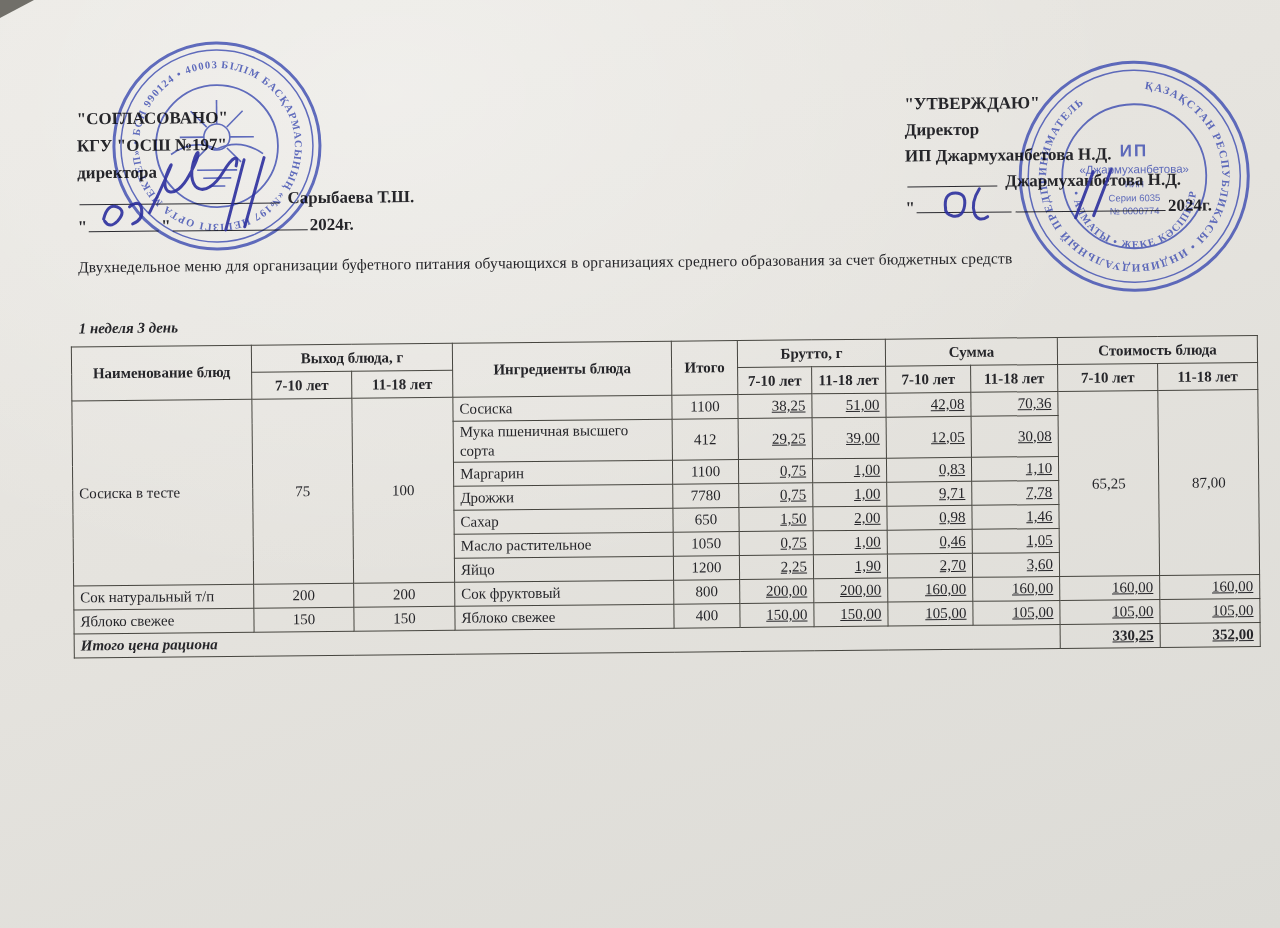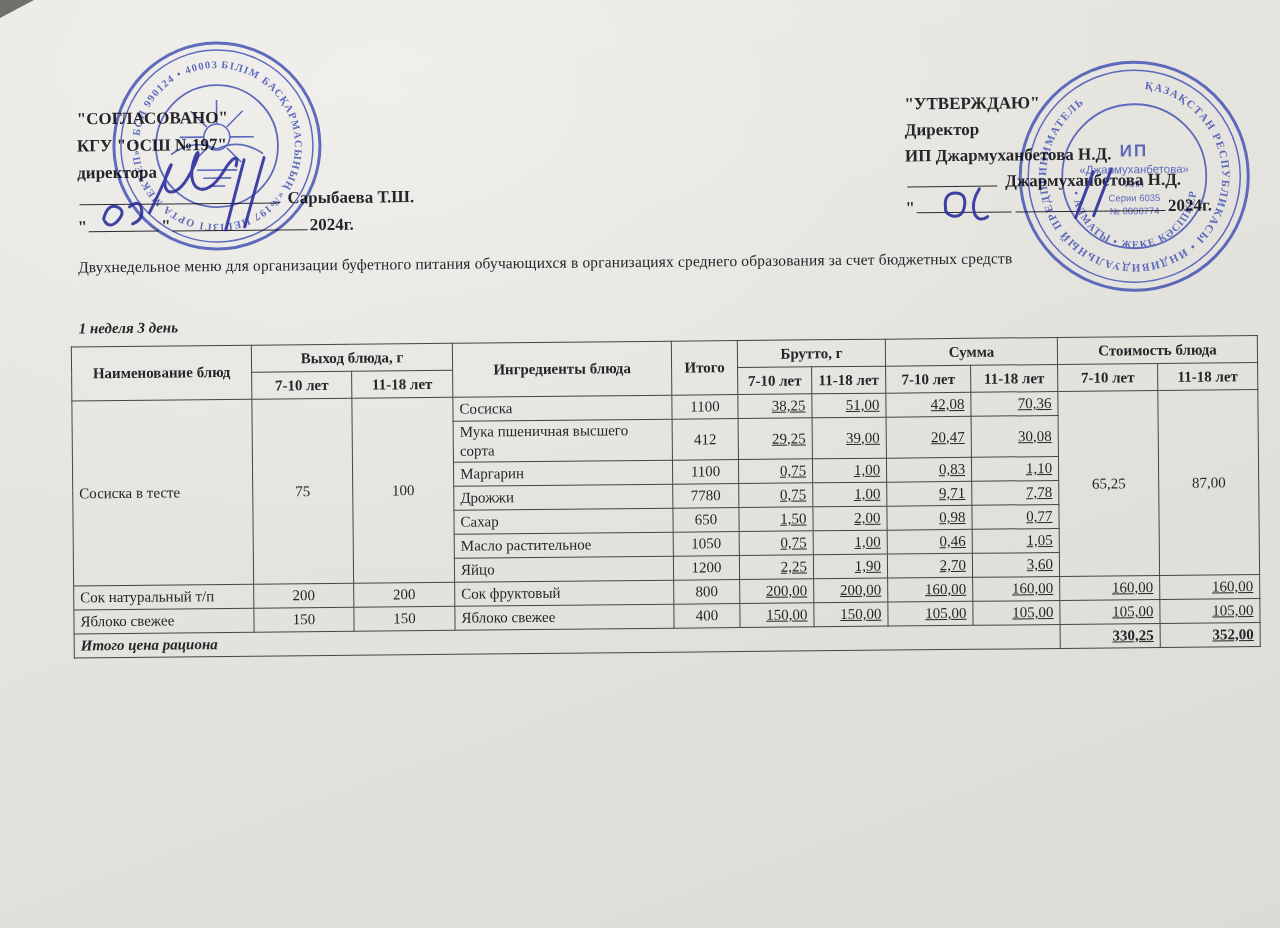--- a/index.html
+++ b/index.html
@@ -139,21 +139,21 @@
             <td class="c-right">42,08</td>
             <td class="c-right">70,36</td>
             <td class="c-center v-top" rowspan="7">65,25</td>
             <td class="c-center v-top" rowspan="7">87,00</td>
           </tr>
           <tr>
             <td class="c-left">Мука пшеничная высшего сорта</td>
             <td class="c-center">412</td>
             <td class="c-right">29,25</td>
             <td class="c-right">39,00</td>
-            <td class="c-right">20,47</td>
+            <td class="c-right">12,05</td>
             <td class="c-right">30,08</td>
           </tr>
           <tr>
             <td class="c-left">Маргарин</td>
             <td class="c-center">1100</td>
             <td class="c-right">0,75</td>
             <td class="c-right">1,00</td>
             <td class="c-right">0,83</td>
             <td class="c-right">1,10</td>
           </tr>
@@ -164,21 +164,21 @@
             <td class="c-right">1,00</td>
             <td class="c-right">9,71</td>
             <td class="c-right">7,78</td>
           </tr>
           <tr>
             <td class="c-left">Сахар</td>
             <td class="c-center">650</td>
             <td class="c-right">1,50</td>
             <td class="c-right">2,00</td>
             <td class="c-right">0,98</td>
-            <td class="c-right">0,77</td>
+            <td class="c-right">1,46</td>
           </tr>
           <tr>
             <td class="c-left">Масло растительное</td>
             <td class="c-center">1050</td>
             <td class="c-right">0,75</td>
             <td class="c-right">1,00</td>
             <td class="c-right">0,46</td>
             <td class="c-right">1,05</td>
           </tr>
           <tr>

